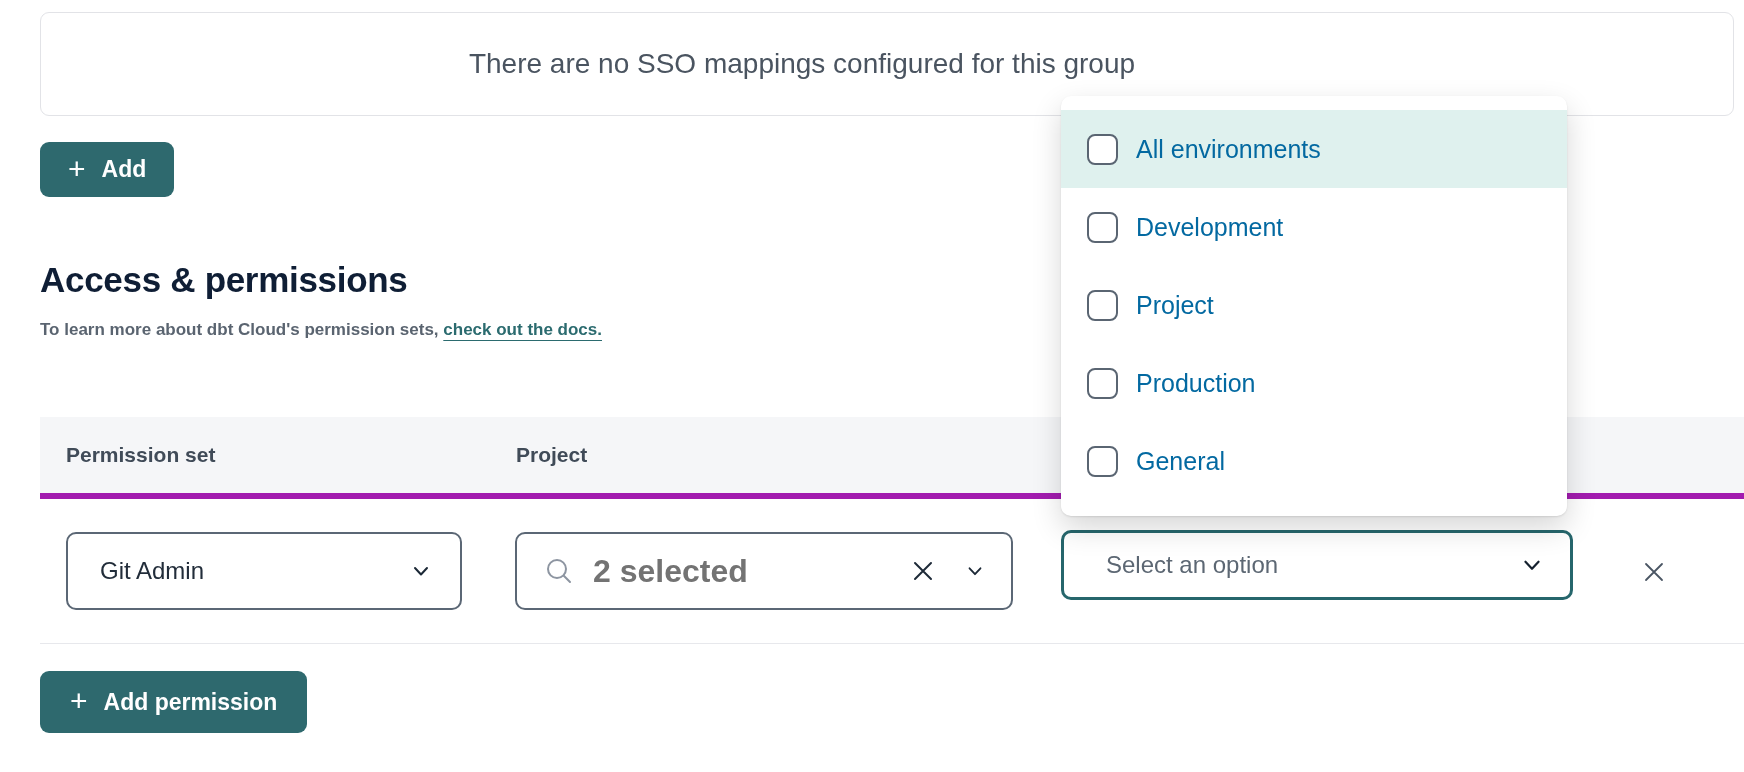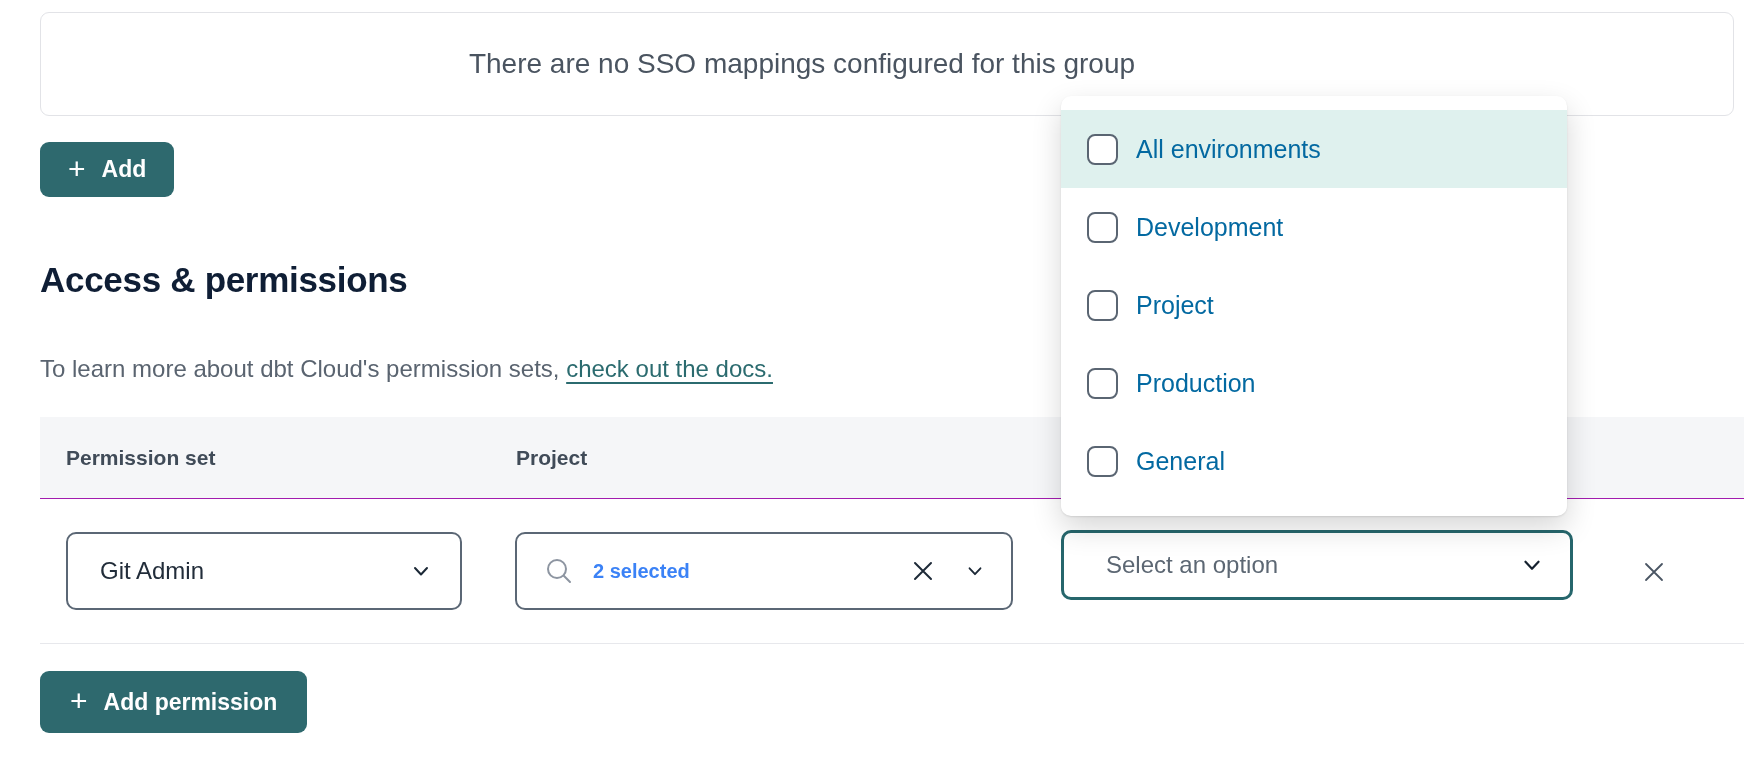--- a/index.html
+++ b/index.html
@@ -37,34 +37,34 @@
   .btn-add { position:absolute; left:40px; top:142px; height:55px; padding:0 28px; }
   .btn-add-permission { position:absolute; left:40px; top:671px; height:62px; padding:0 30px; }
 
   
   .section-title {
     position:absolute; left:40px; top:260px;
     font-size:35px; font-weight:700; color:#0F1E35;
     letter-spacing:-0.3px;
   }
   .section-desc {
-    position:absolute; left:40px; top:355px;
-    font-size:24px; color:#5A6470;
+    position:absolute; left:40px; top:320px;
+    font-size:17px; color:#5A6470;font-weight:bold;
   }
   .section-desc a {
     color:#2B6B6F; text-decoration:underline; text-underline-offset:5px;
     cursor:pointer;
   }
 
   
   .table-header {
     position:absolute; left:40px; top:417px;
     width:1704px; height:82px;
     background:#F5F6F8;
-    border-bottom:1px solid #a21caf;
+    border-bottom:6px solid #a21caf;
   }
   .th {
     position:absolute; top:0; height:100%;
     display:flex; align-items:center;
     font-size:21px; font-weight:600; color:#404B58;
   }
   .th-permission { left:26px; }
   .th-project { left:476px; }
 
   .row-divider {
@@ -77,21 +77,21 @@
     position:absolute; top:532px; height:78px;
     background:#ffffff;
     border:2px solid #5B6775; border-radius:10px;
     display:flex; align-items:center;
     cursor:pointer;
   }
   .select-permission { left:66px; width:396px; padding:0 28px 0 32px; justify-content:space-between; }
   .select-permission .value { font-size:24px; font-weight:400; color:#222D3A; }
 
   .select-project { left:515px; width:498px; padding:0 26px 0 26px; }
-  .select-project .value { font-size:20px; font-weight:600; color:#3b82f6; margin-left:18px; flex:1; }
+  .select-project .value { font-size:32px; font-weight:600; color:#737373; margin-left:18px; flex:1; }
   .select-project .clear-gap { width:28px; }
 
   .select-environment {
     left:1061px; top:530px; width:512px; height:70px;
     border:3px solid #26666C; padding:0 26px 0 42px;
     justify-content:space-between;
   }
   .select-environment .placeholder { font-size:24px; font-weight:400; color:#5C6773; }
 
   .row-remove {

